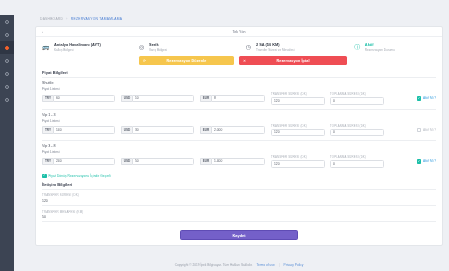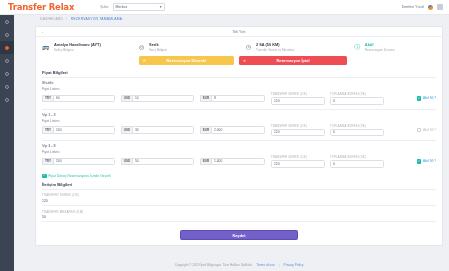--- a/index.html
+++ b/index.html
@@ -201,33 +201,20 @@
     font-size: 3.2px; color: #9aa0ab;
   }
   .footer a { color: #5b8fd6; text-decoration: none; }
   .footer .pipe { color: #c7cbd2; }
 </style>
 </head>
 <body>
 
 <div id="app">
 
-  <div class="topbar">
-    <div class="logo">Transfer Relax</div>
-    <div class="tb-label">Şube</div>
-    <div class="tb-select">
-      <span>Merkez</span>
-      <span class="caret">▾</span>
-    </div>
-    <div class="tb-right">
-      <span class="tb-user">Demleri Yücel</span>
-      <span class="avatar"></span>
-      <span class="flagbtn"></span>
-    </div>
-  </div>
 
   <div class="sidebar">
     <div class="sb-item">
         <span class="sb-dot"></span>
       </div>
     <div class="sb-item">
         <span class="sb-dot"></span>
       </div>
     <div class="sb-item active">
         <span class="sb-dot on"></span>

